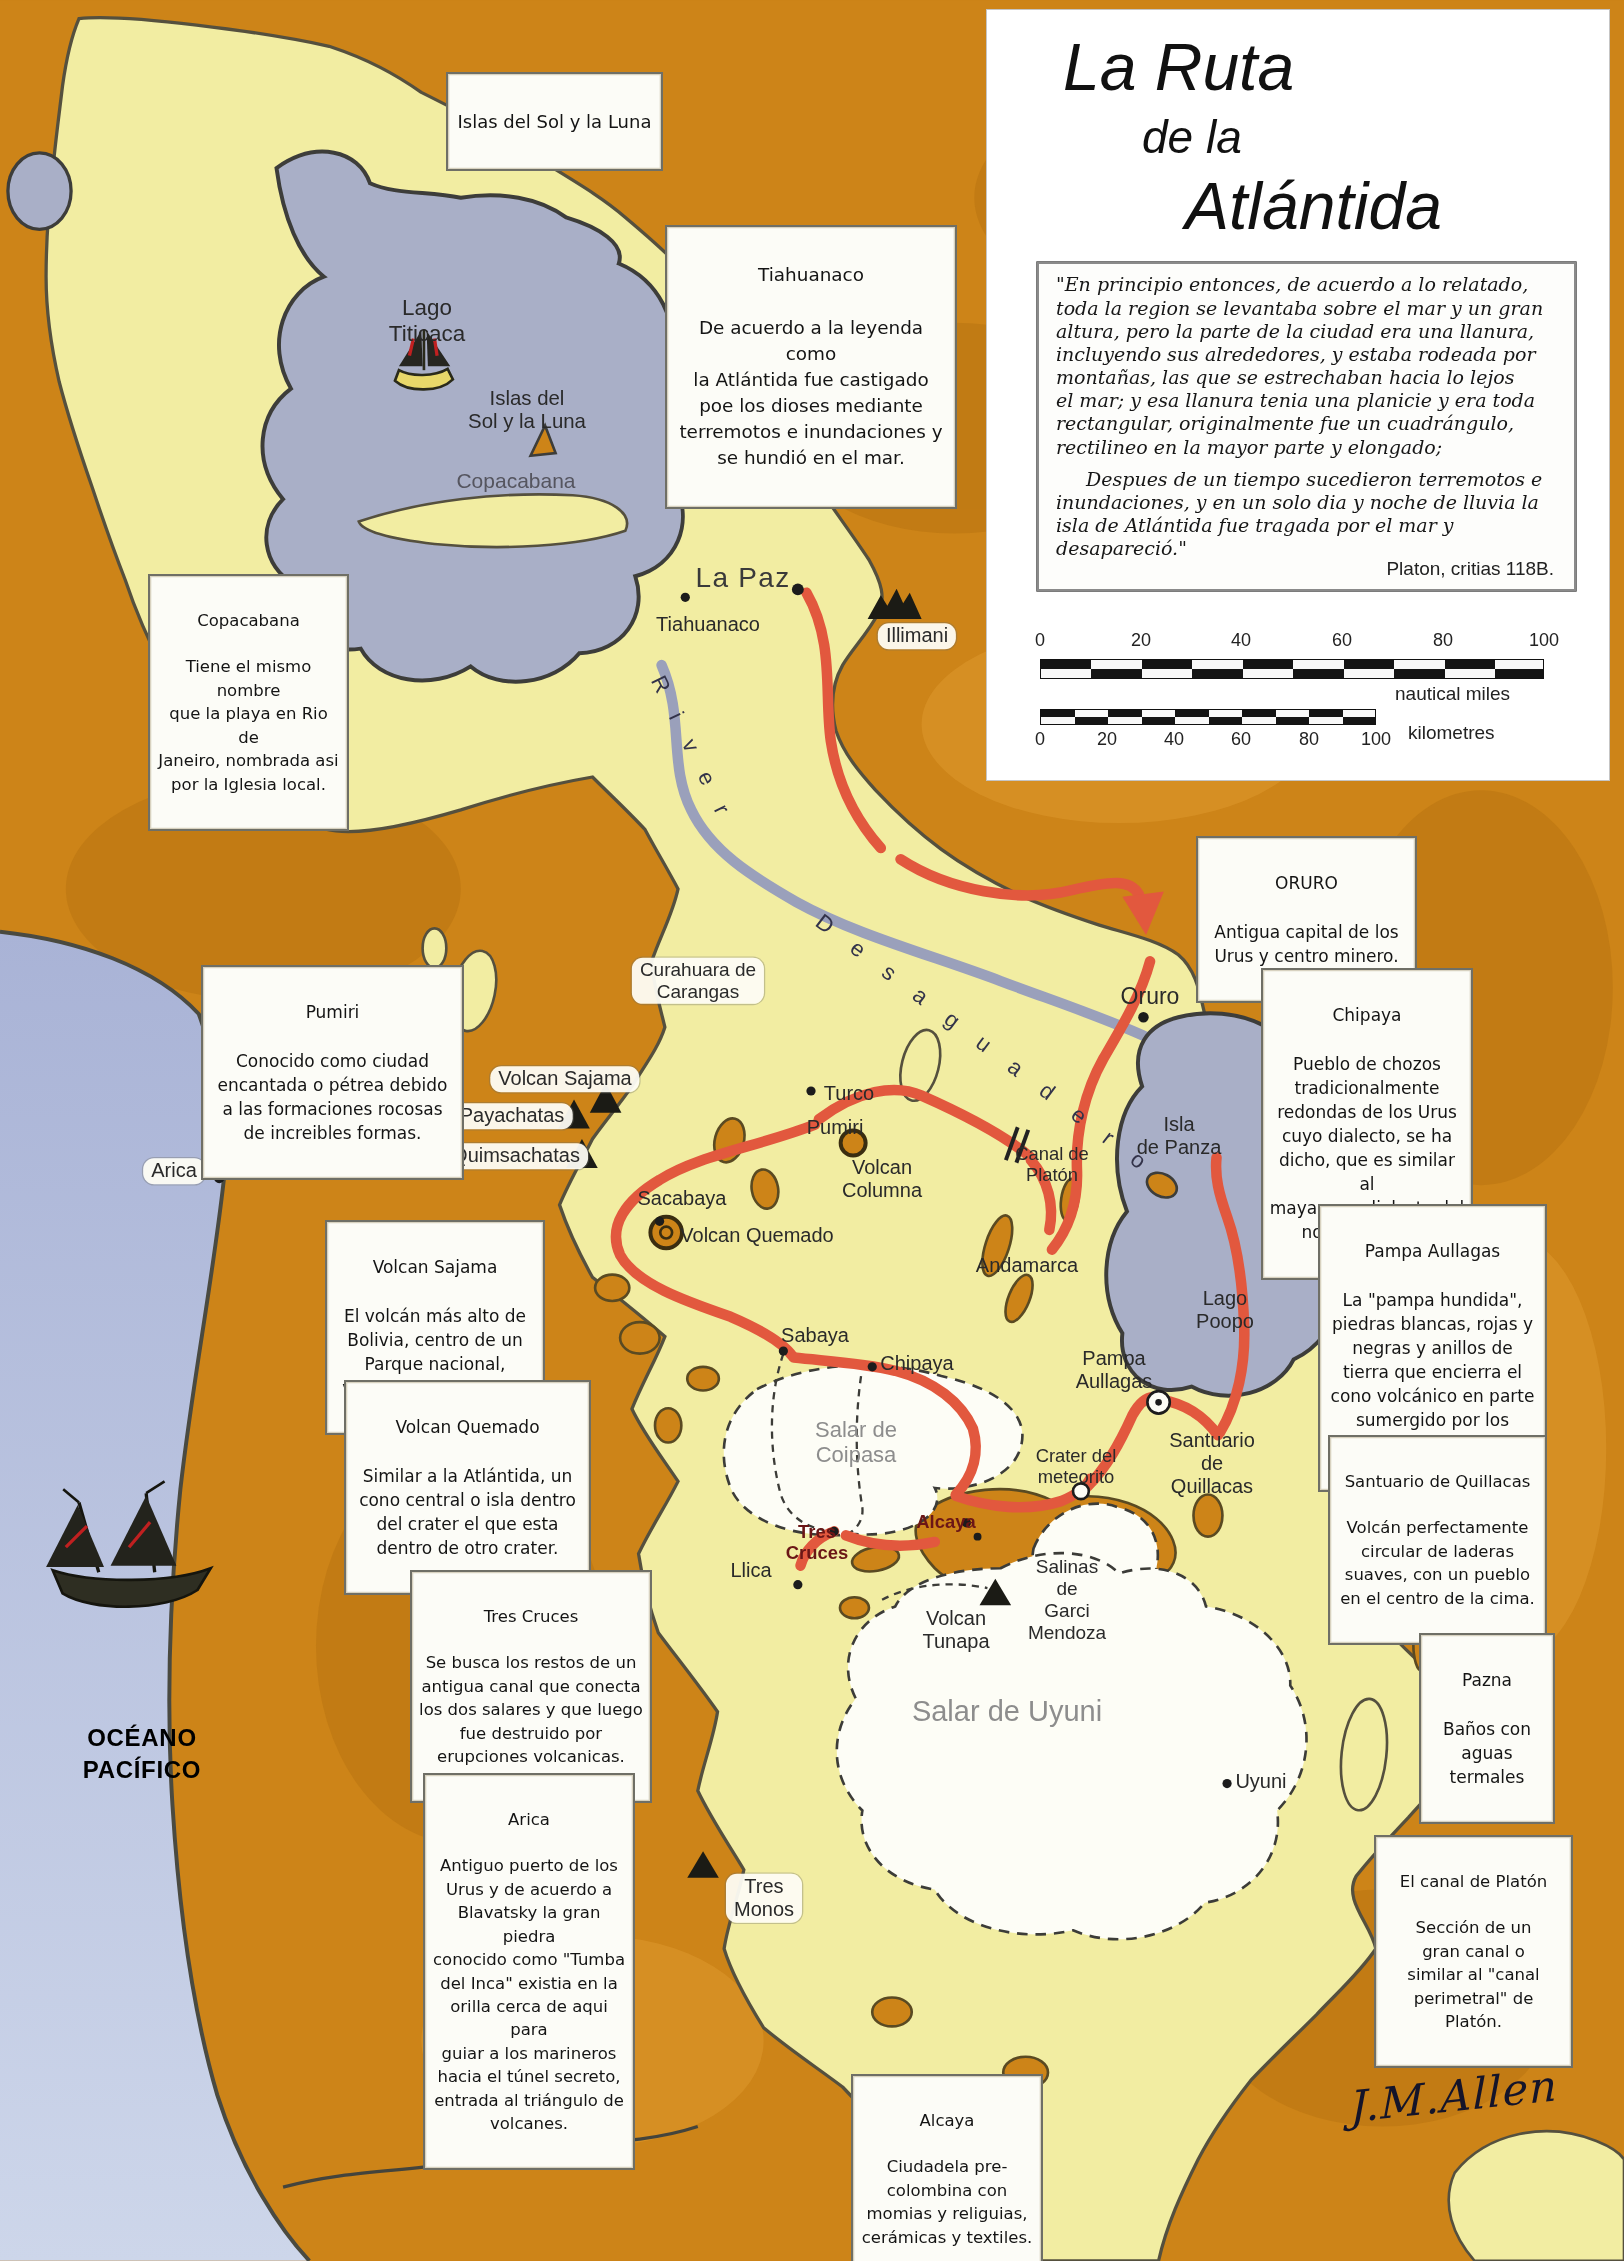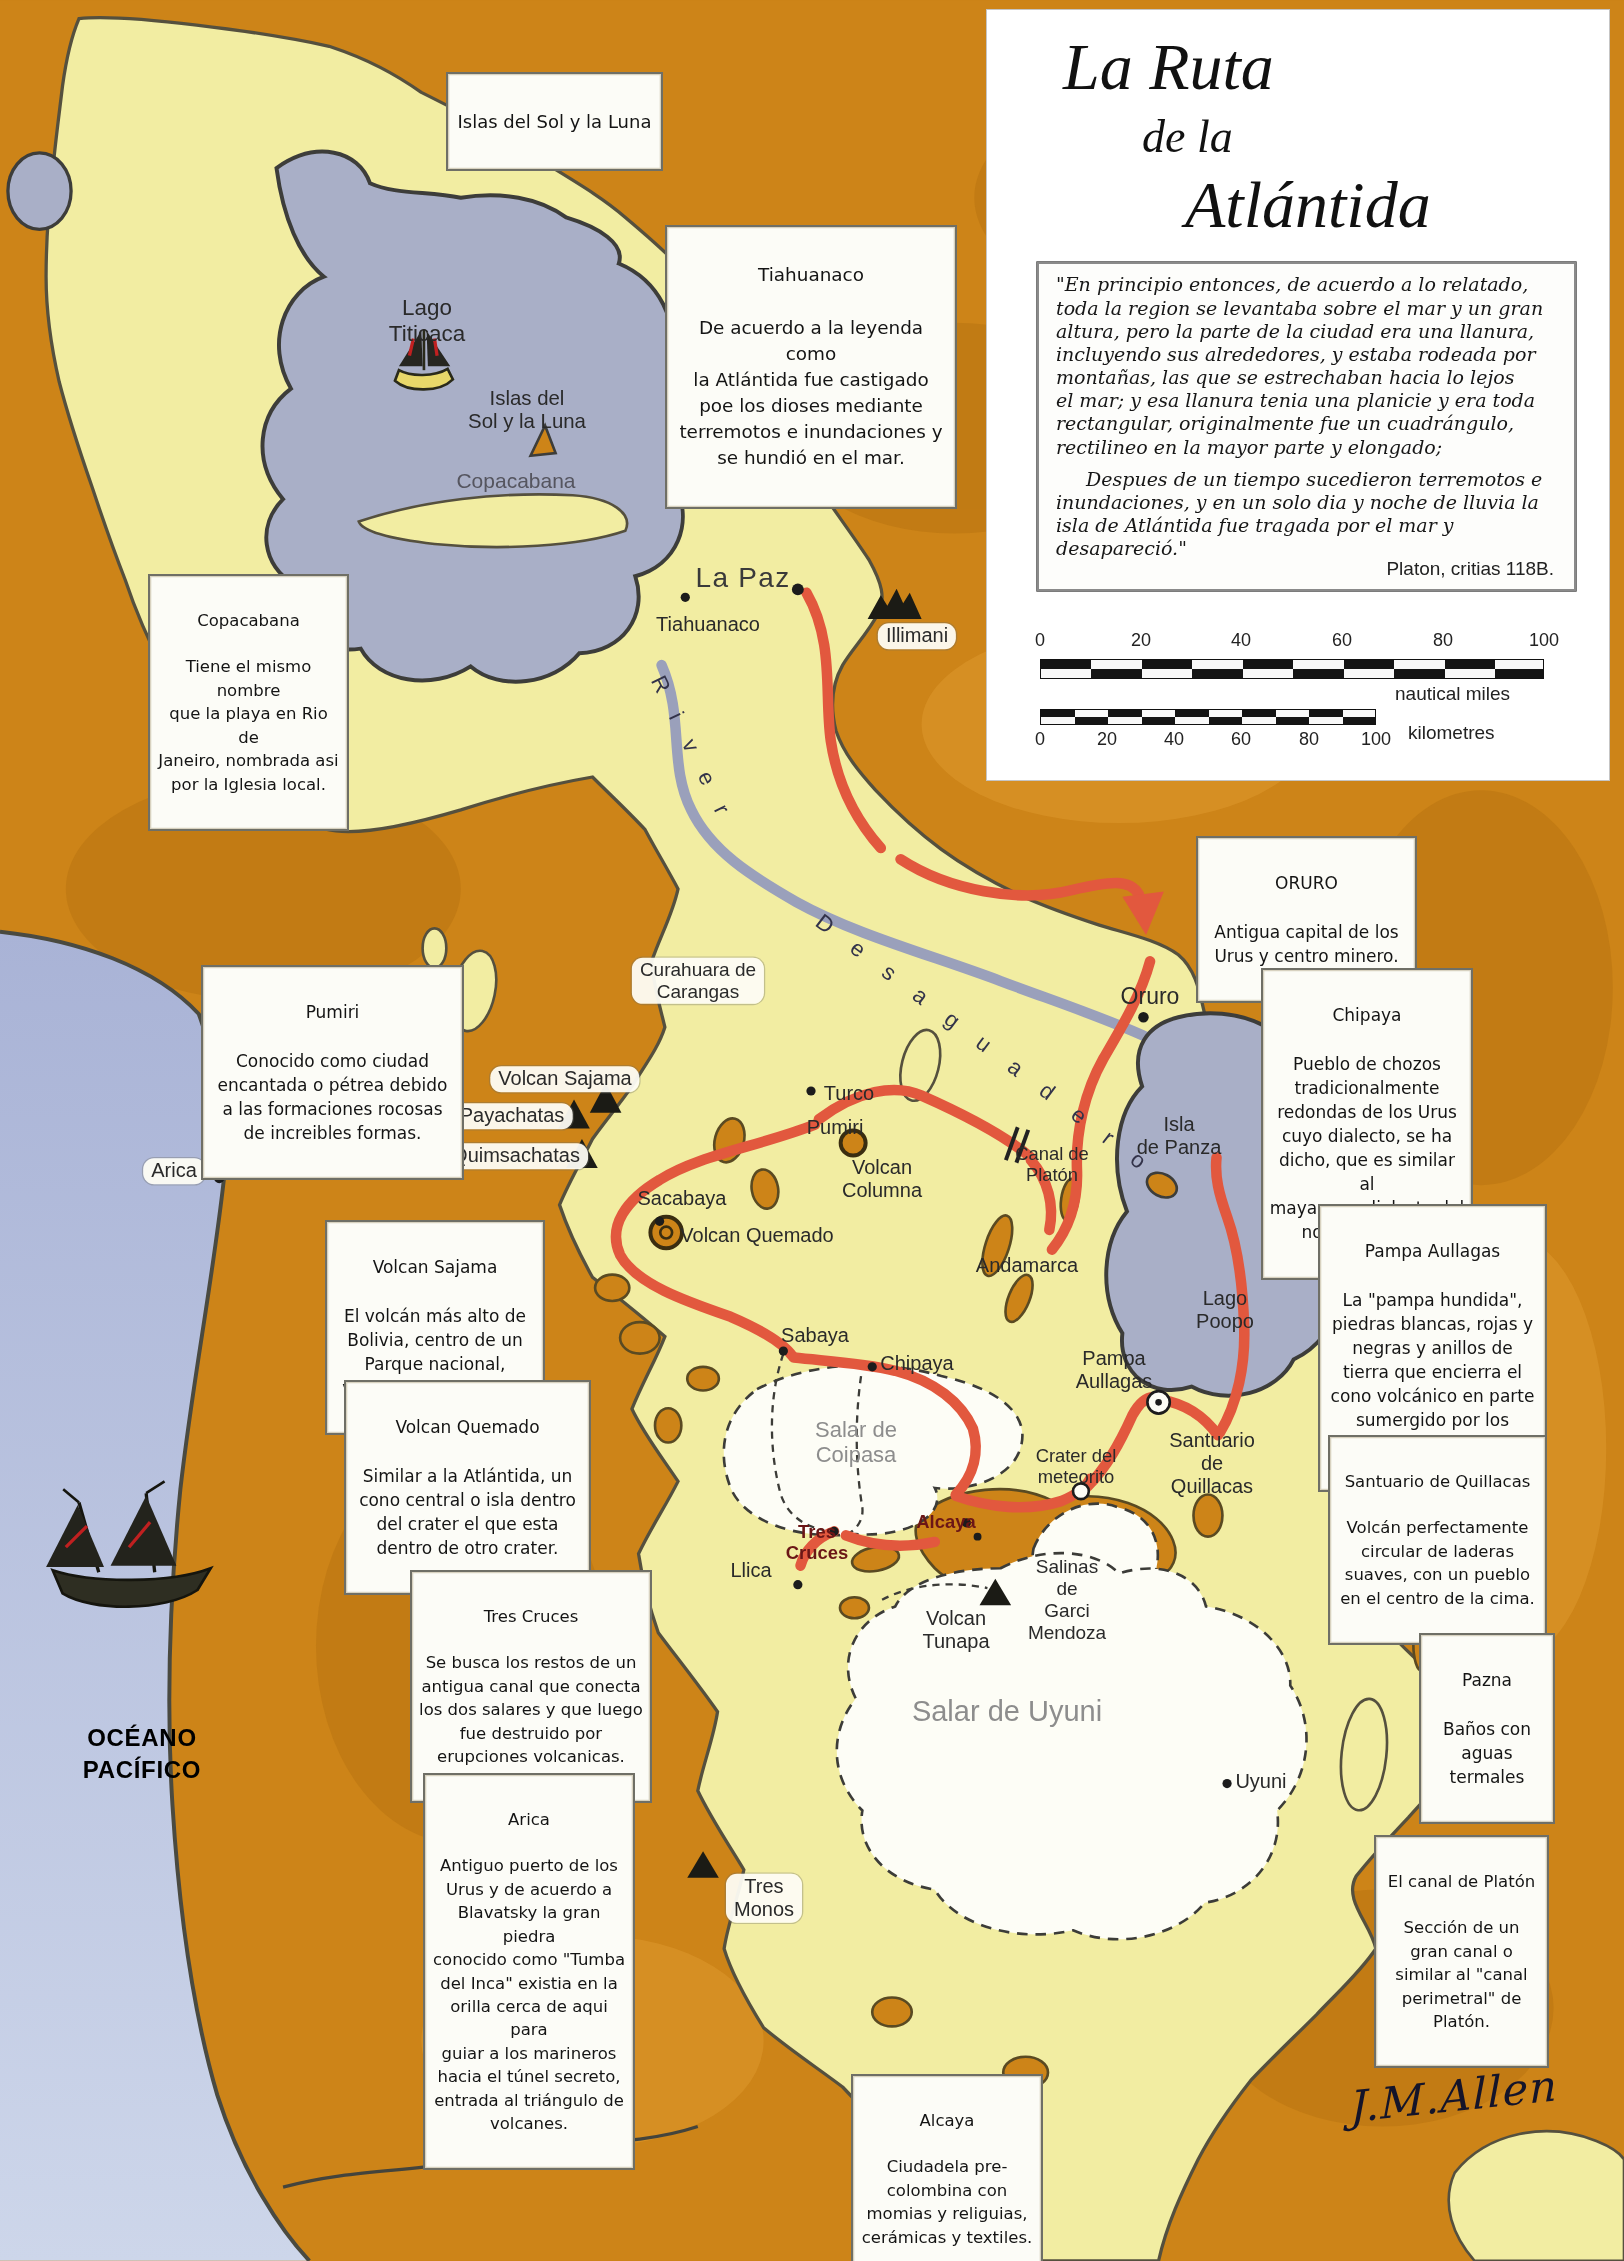--- a/index.html
+++ b/index.html
@@ -20,21 +20,21 @@
     font-family:"Liberation Sans",sans-serif;}
   
   .callout{position:absolute;background:#fcfcf7;border:2px solid #6f6f66;
     box-shadow:0 0 0 1.3px #d8d2c0 inset;padding:9.2px 6.6px;text-align:center;
     font-family:"DejaVu Sans",sans-serif;font-size:17px;line-height:1.42;
     color:#141414;white-space:pre-line;z-index:40;box-sizing:border-box;}
   .callout .c-title{white-space:pre-line;}
   
   #panel{position:absolute;left:986px;top:9.2px;width:622px;height:770px;
     background:#fff;border:0.7px solid #c5c5c5;z-index:50;}
-  .title-line{font-family:Liberation Serif, serif;font-style:italic;color:#111;}
+  .title-line{font-family:Liberation Sans, sans-serif;font-style:italic;color:#111;}
   #t1{font-size:66px;margin:18.4px 0 0 76px;}
   #t2{font-size:46px;margin:5.3px 0 0 155px;}
   #t3{font-size:66px;margin:4px 0 16px 198px;}
   #quotebox{position:absolute;left:50px;top:252px;width:539px;height:329px;
     border:2px solid #8a8a8a;box-shadow:0 0 0 0.7px #444;background:#fdfdfb;box-sizing:border-box;}
   .qpara{font-family:"DejaVu Serif",serif;font-style:italic;font-size:19px;
     line-height:1.22;color:#161616;white-space:pre-line;margin:9.2px 14.5px 0 17px;}
   #attrib{position:absolute;right:20px;bottom:9.2px;font-family:"Liberation Sans",sans-serif;
     font-size:19px;color:#222;}
   
@@ -436,21 +436,21 @@
 los dos salares y que luego
 fue destruido por
 erupciones volcanicas.</div>
   </div>
   <div class="callout" style="left:1419px;top:1633px;width:136px;font-size:17px">
     <div class="c-title">Pazna</div>
     <div class="c-body">Baños con
 aguas
 termales</div>
   </div>
-  <div class="callout" style="left:1374px;top:1835px;width:175px;font-size:16.5px">
+  <div class="callout" style="left:1374px;top:1835px;width:199px;font-size:16.5px">
     <div class="c-title">El canal de Platón</div>
     <div class="c-body">Sección de un
 gran canal o
 similar al "canal
 perimetral" de
 Platón.</div>
   </div>
   <div class="callout" style="left:423px;top:1773px;width:212px;font-size:16.5px">
     <div class="c-title">Arica</div>
     <div class="c-body">Antiguo puerto de los

